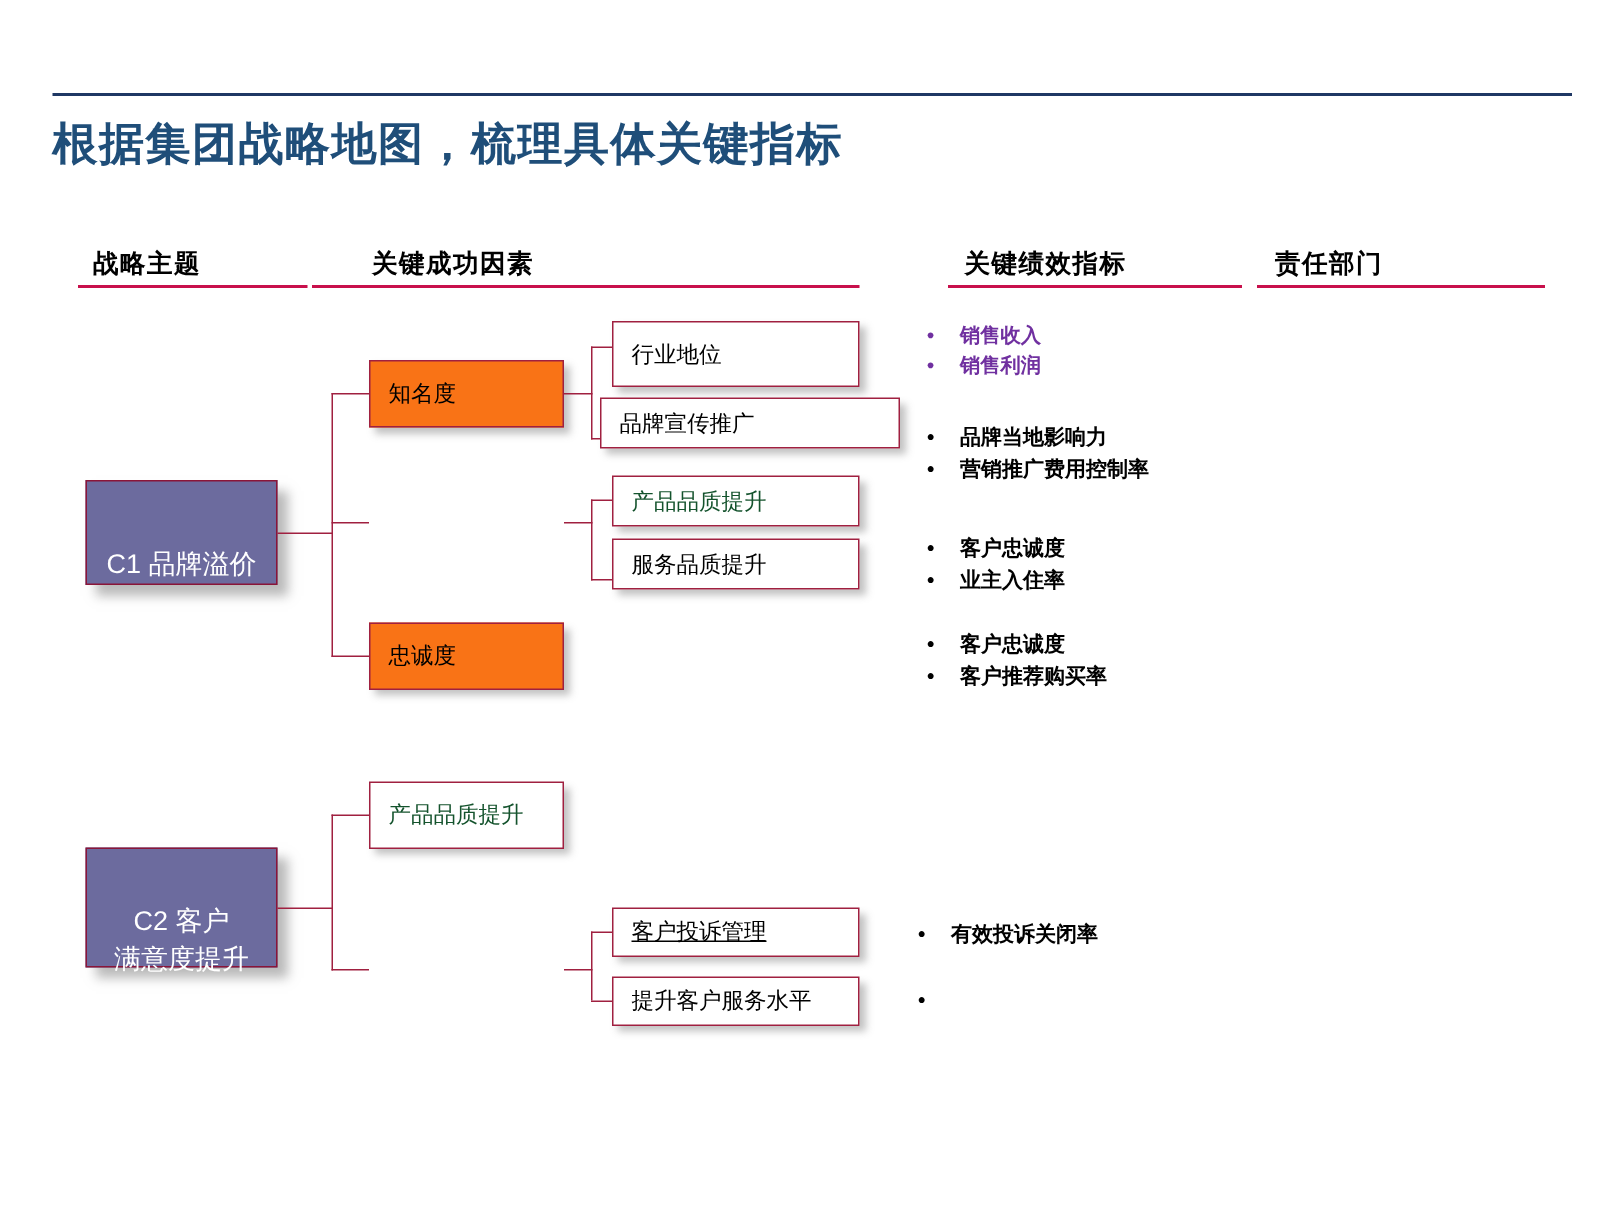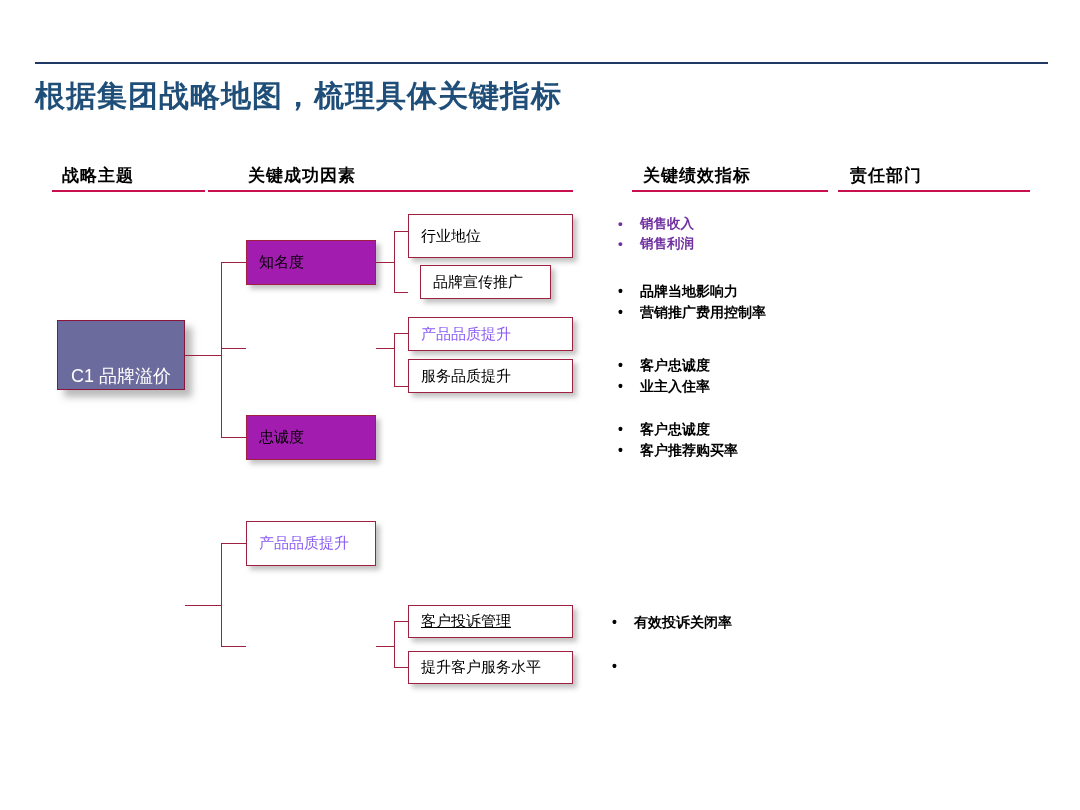--- a/index.html
+++ b/index.html
@@ -32,31 +32,31 @@
 
   
   .node{
     position:absolute;box-sizing:border-box;
     border:1px solid #a02040;
     display:flex;align-items:center;
     font-size:15px;color:#000000;
     box-shadow:4px 4px 5px rgba(120,120,120,.45);
     background:#ffffff;
   }
-  .node.yellow{background:#a21caf;}
+  .node.yellow{background:#f97316;}
   .node.white{background:#ffffff;}
   .node .txt{padding-left:12px;white-space:nowrap;}
   .node.purplebox{
     background:#6c6b9e;border:1px solid #8a1538;
     justify-content:center;text-align:center;
     color:#ffffff;font-size:18px;line-height:1.35;
     box-shadow:7px 7px 7px rgba(130,130,130,.55);
   }
   .node.purplebox .txt{padding-left:0;white-space:pre-line;margin-top:43px;}
-  .node .txt.purple-text{color:#8b5cf6;}
+  .node .txt.purple-text{color:#14532d;}
 
   
   .ln{position:absolute;background:#a02040;}
   .ln.h{height:1px;}
   .ln.v{width:1px;}
 
   
   .kpi-group{position:absolute;}
   .kpi{
     display:flex;align-items:flex-start;
@@ -111,30 +111,34 @@
   <div class="ln h" style="left:394px;top:292px;width:14px;"></div>
 
   <div class="ln h" style="left:376px;top:348px;width:19px;"></div>
   <div class="ln v" style="left:394px;top:333px;height:54px;"></div>
   <div class="ln h" style="left:394px;top:333px;width:14px;"></div>
   <div class="ln h" style="left:394px;top:386px;width:14px;"></div>
 
   <div class="node white" style="left:408px;top:214px;width:165px;height:44px;">
     <span class="txt">行业地位</span>
   </div>
-  <div class="node white" style="left:420px;top:265px;width:131px;height:34px;">
+  <div class="node white" style="left:400px;top:265px;width:200px;height:34px;">
     <span class="txt">品牌宣传推广</span>
   </div>
   <div class="node white" style="left:408px;top:317px;width:165px;height:34px;">
     <span class="txt purple-text">产品品质提升</span>
   </div>
   <div class="node white" style="left:408px;top:359px;width:165px;height:34px;">
     <span class="txt">服务品质提升</span>
   </div>
 
+  <div class="node purplebox" style="left:57px;top:565px;width:128px;height:80px;">
+    <span class="txt">C2  客户
+满意度提升</span>
+  </div>
 
   <div class="ln h" style="left:185px;top:605px;width:37px;"></div>
   <div class="ln v" style="left:221px;top:543px;height:104px;"></div>
   <div class="ln h" style="left:221px;top:543px;width:25px;"></div>
   <div class="ln h" style="left:221px;top:646px;width:25px;"></div>
 
   <div class="node white" style="left:246px;top:521px;width:130px;height:45px;">
     <span class="txt purple-text">产品品质提升</span>
   </div>
 

